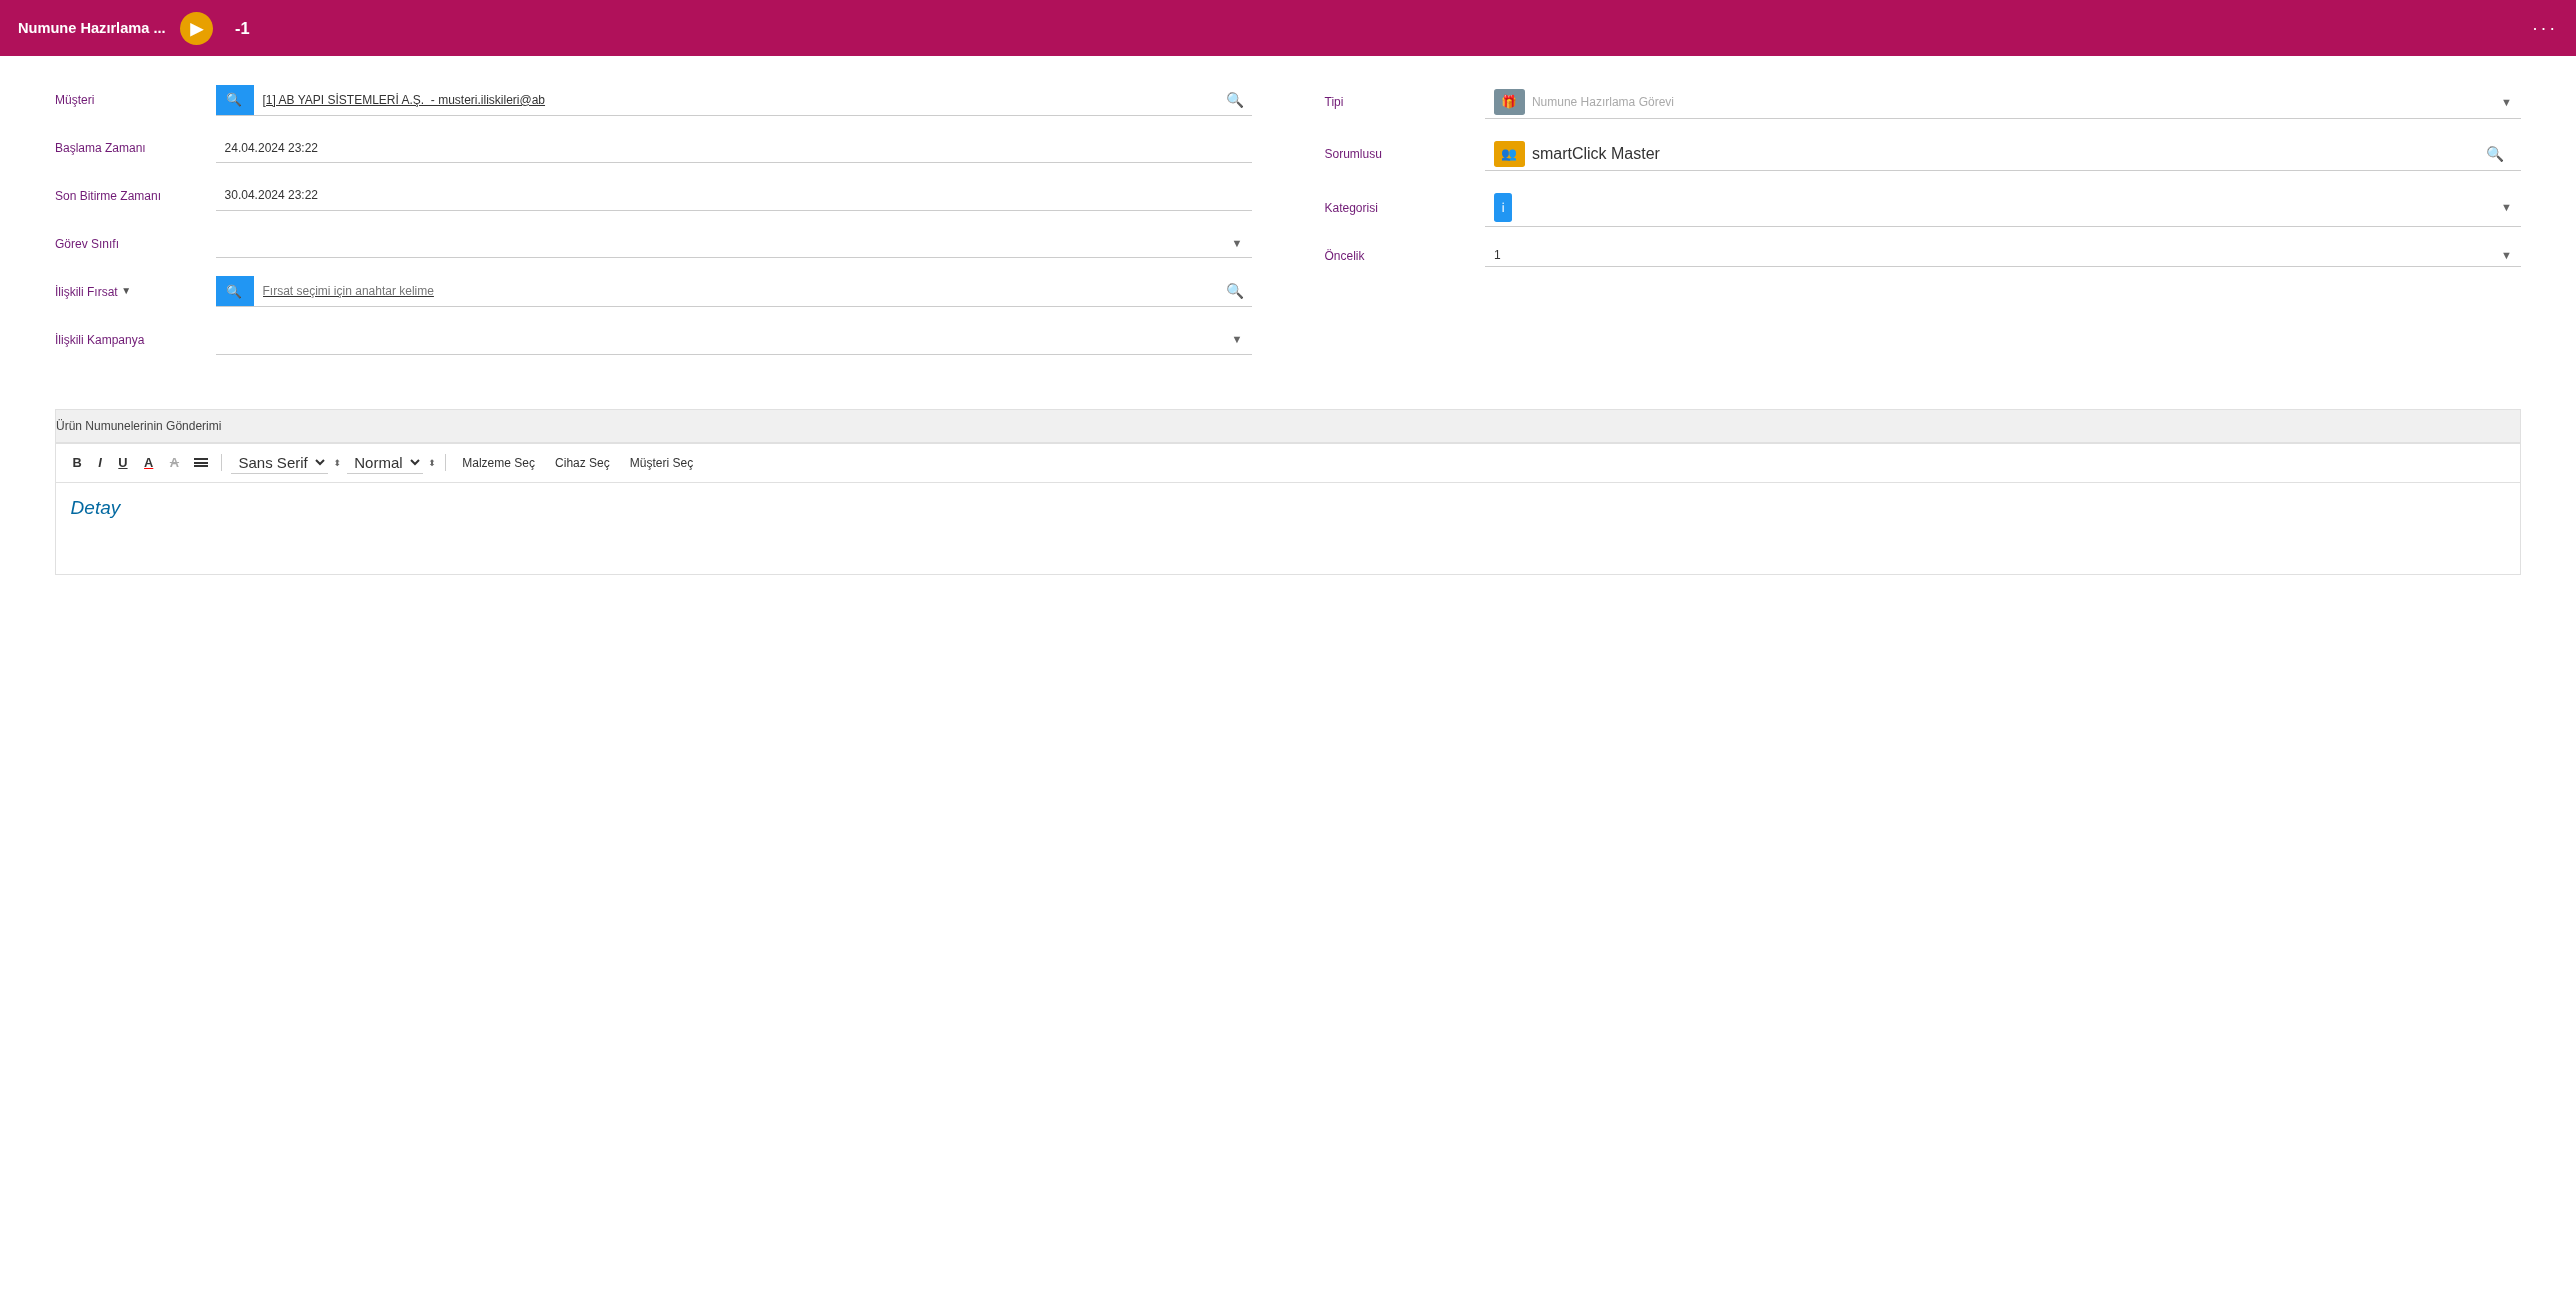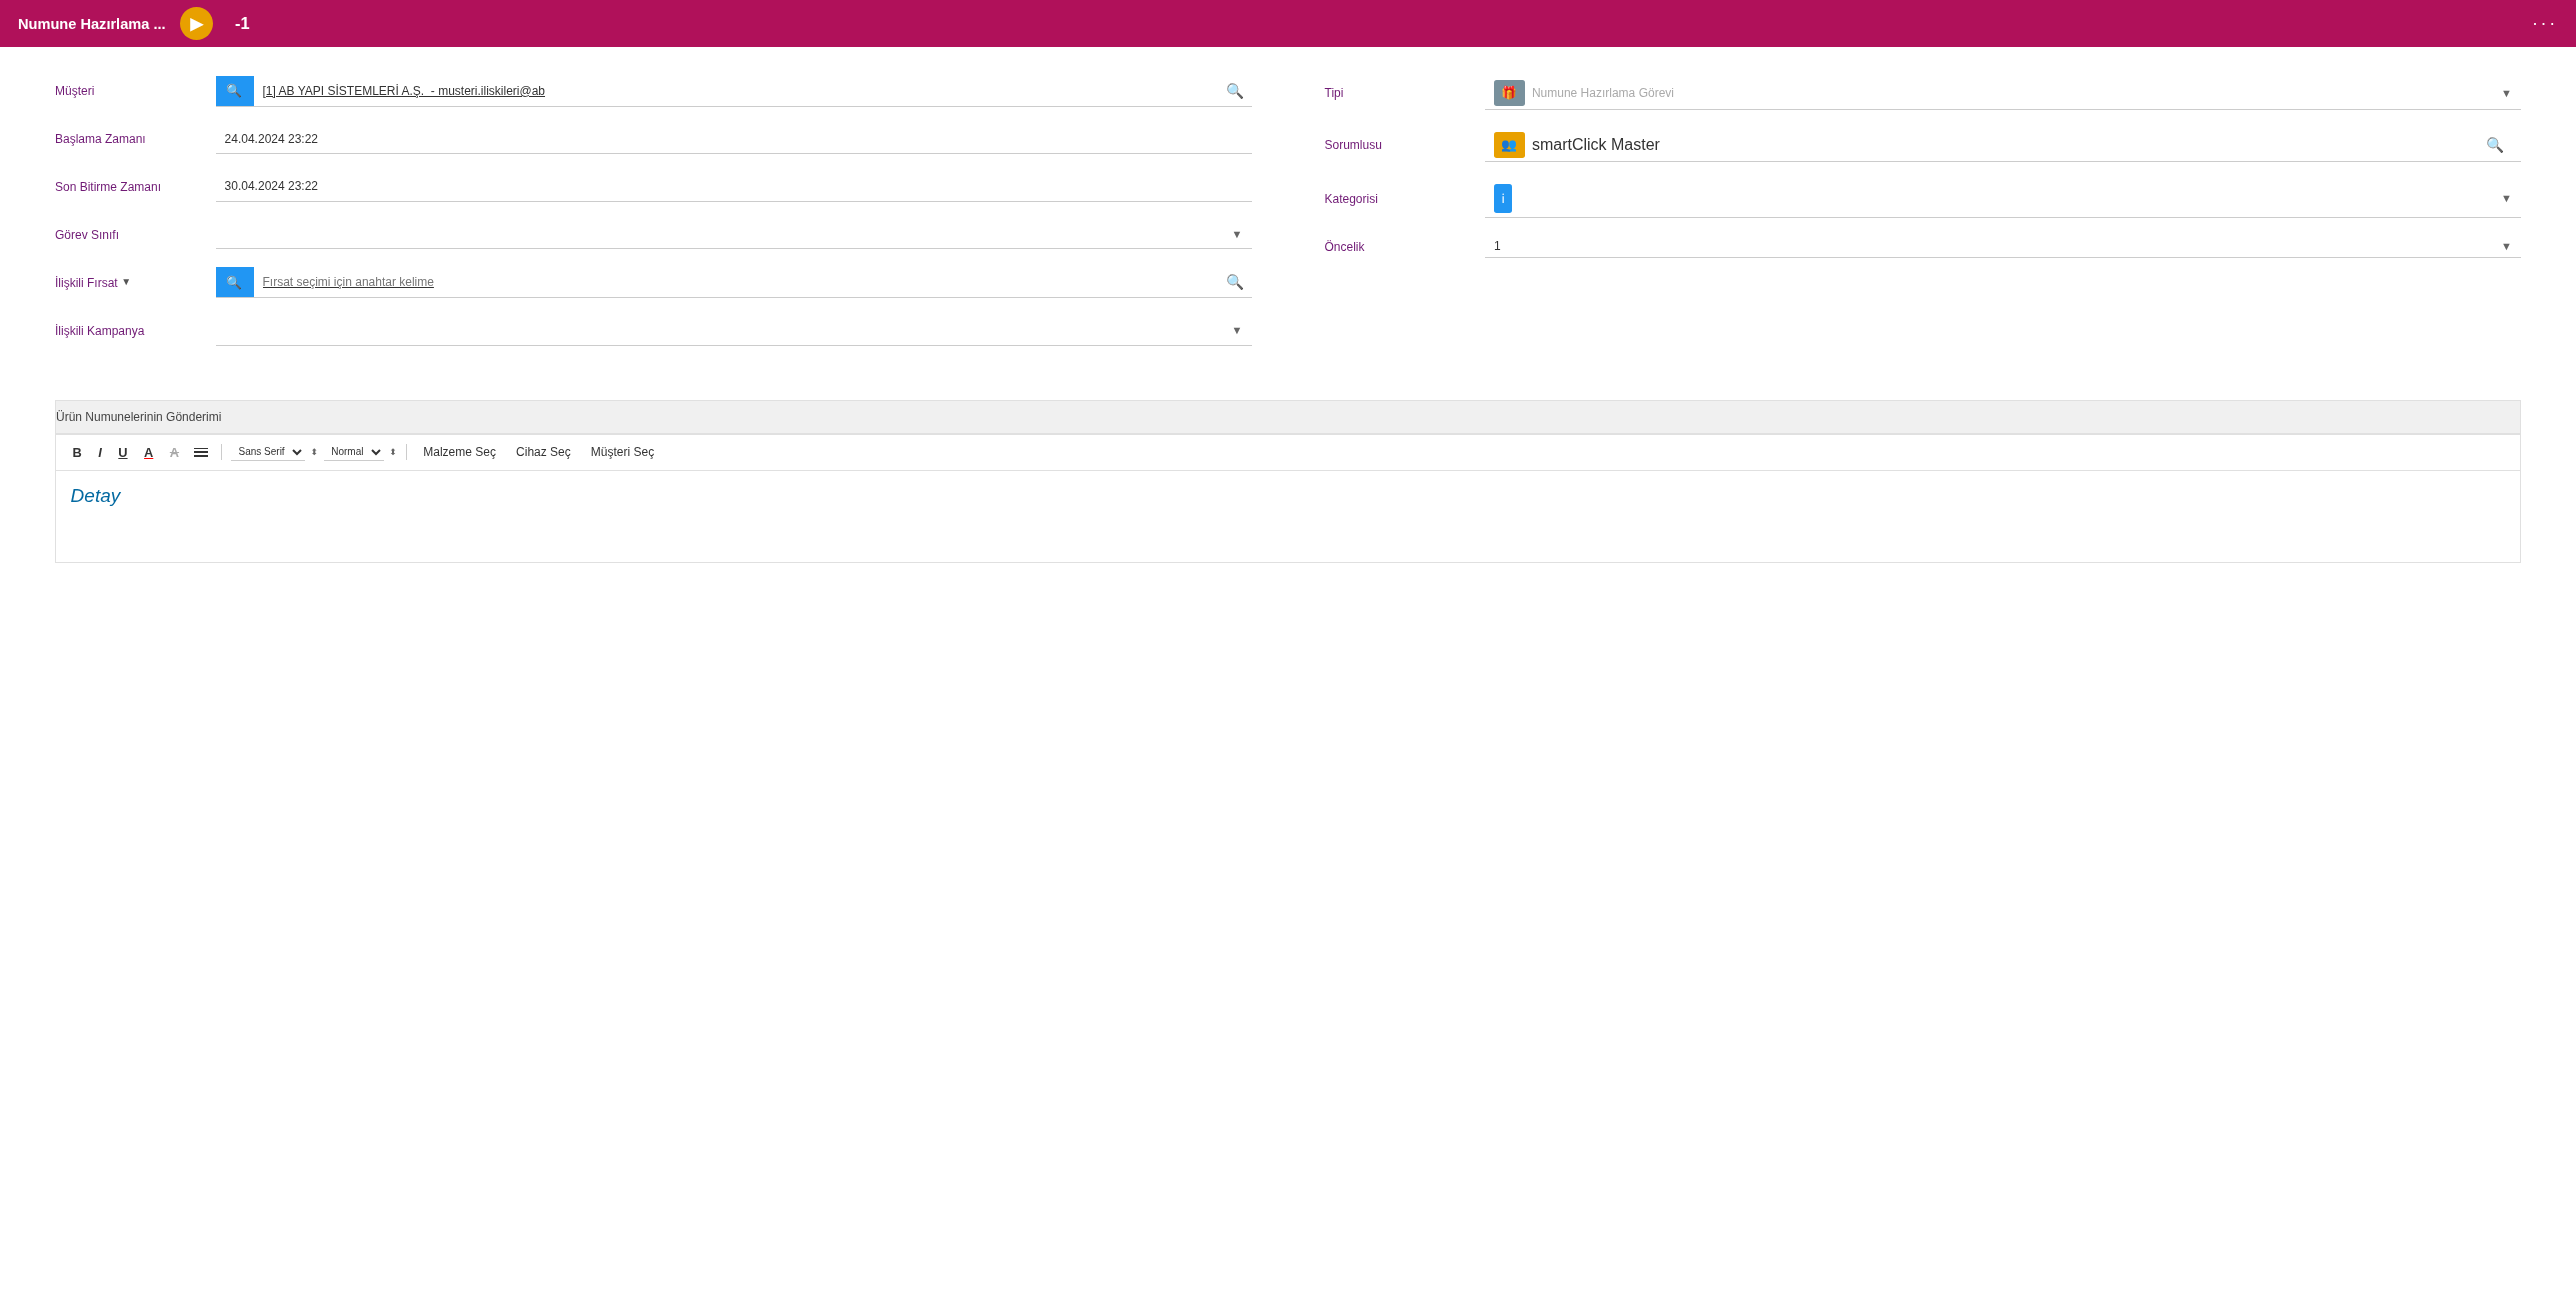--- a/index.html
+++ b/index.html
@@ -5,21 +5,21 @@
     * { box-sizing: border-box; margin: 0; padding: 0; }
     body { font-family: 'Segoe UI', Arial, sans-serif; background: #f5f5f5; font-size: 12.8px; color: #333; }
 
     
     .header {
       background: #b0115a;
       color: white;
       display: flex;
       align-items: center;
       padding: 0 18px;
-      height: 47px;
+      height: 56px;
       gap: 14.6px;
     }
     .header-title {
       font-size: 14.6px;
       font-weight: 600;
       color: white;
     }
     .header-nav-btn {
       background: #e8a000;
       border: none;
@@ -255,21 +255,21 @@
       width: 0.9px;
       height: 16.4px;
       background: #ccc;
       margin: 0 3.6px;
     }
 
     .toolbar-select {
       border: none;
       border-bottom: 0.9px solid #ccc;
       background: transparent;
-      font-size: 10px;
+      font-size: 15px;
       color: #333;
       padding: 1.8px 3.6px;
       cursor: pointer;
       outline: none;
     }
 
     .toolbar-action-btn {
       background: none;
       border: none;
       cursor: pointer;

